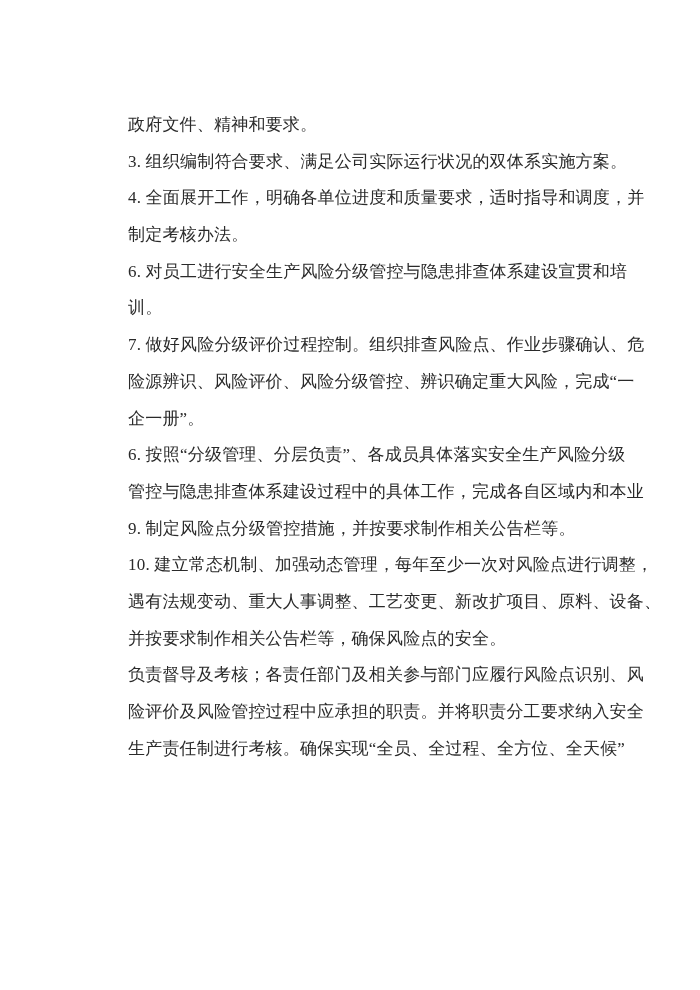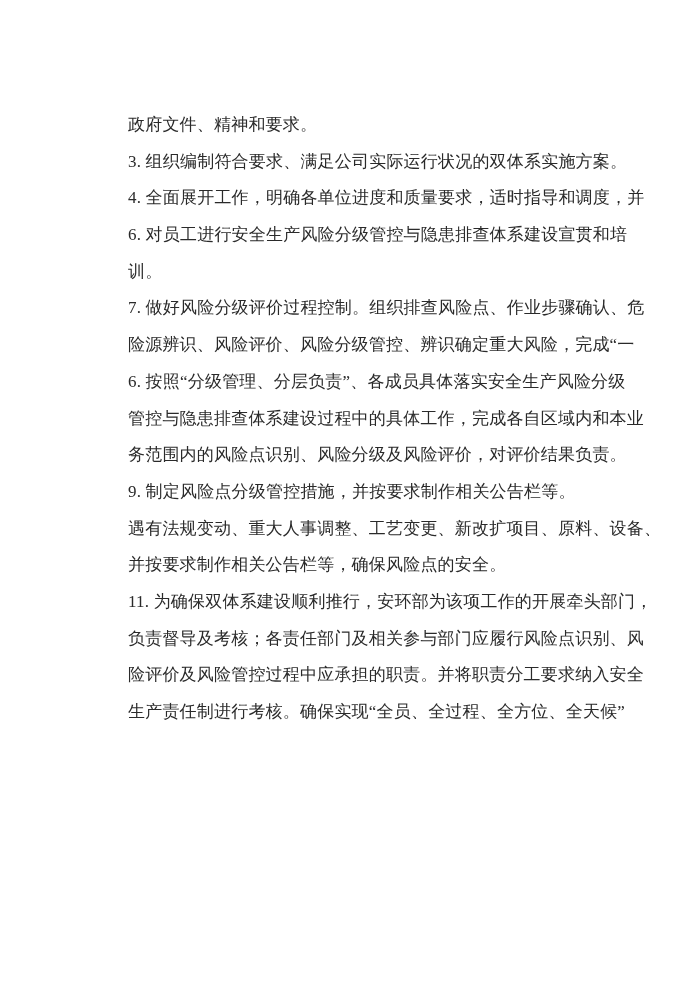--- a/index.html
+++ b/index.html
@@ -38,28 +38,29 @@
   }
 </style>
 </head>
 <body>
 
 <div class="page">
   <div class="text-block">
     <div class="line">政府文件、精神和要求。</div>
     <div class="line">3. 组织编制符合要求、满足公司实际运行状况的双体系实施方案。</div>
     <div class="line">4. 全面展开工作，明确各单位进度和质量要求，适时指导和调度，并</div>
+    <div class="line">制定考核办法。</div>
     <div class="line">6. 对员工进行安全生产风险分级管控与隐患排查体系建设宣贯和培</div>
     <div class="line">训。</div>
     <div class="line">7. 做好风险分级评价过程控制。组织排查风险点、作业步骤确认、危</div>
     <div class="line">险源辨识、风险评价、风险分级管控、辨识确定重大风险，完成“一</div>
+    <div class="line">企一册”。</div>
     <div class="line">6. 按照“分级管理、分层负责”、各成员具体落实安全生产风险分级</div>
     <div class="line">管控与隐患排查体系建设过程中的具体工作，完成各自区域内和本业</div>
-    <div class="line">务范围内的风险点识别、风险分级及风险评价，对评价结果负责。</div>
     <div class="line">9. 制定风险点分级管控措施，并按要求制作相关公告栏等。</div>
+    <div class="line">10. 建立常态机制、加强动态管理，每年至少一次对风险点进行调整，</div>
     <div class="line">遇有法规变动、重大人事调整、工艺变更、新改扩项目、原料、设备、</div>
     <div class="line">并按要求制作相关公告栏等，确保风险点的安全。</div>
-    <div class="line">11. 为确保双体系建设顺利推行，安环部为该项工作的开展牵头部门，</div>
     <div class="line">负责督导及考核；各责任部门及相关参与部门应履行风险点识别、风</div>
     <div class="line">险评价及风险管控过程中应承担的职责。并将职责分工要求纳入安全</div>
     <div class="line">生产责任制进行考核。确保实现“全员、全过程、全方位、全天候”</div>
   </div>
 </div>
 
 </body></html>

